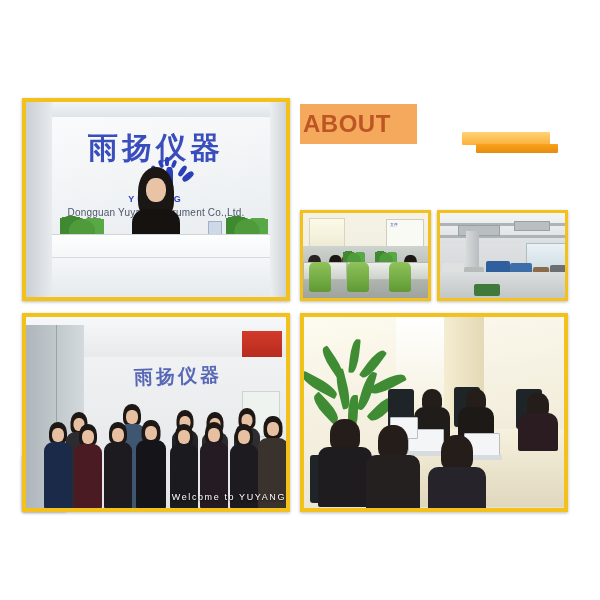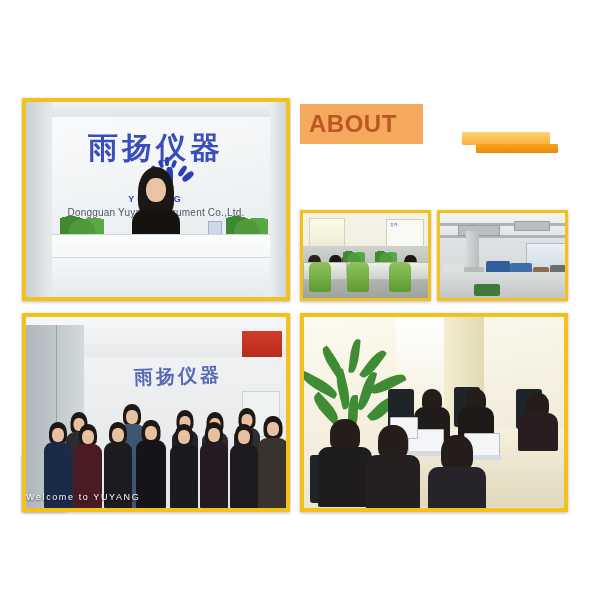--- a/index.html
+++ b/index.html
@@ -16,21 +16,21 @@
          box-shadow:0 1px 3px rgba(0,0,0,.28);}
   .frame.thin{border-width:3px;}
   .ph{position:absolute;inset:0;overflow:hidden;}
 
   
   .about-wrap{position:absolute;left:300px;top:104px;width:152px;height:76px;}
   .band{position:absolute;background:#f4a95c;color:#bd5524;
         font-weight:bold;letter-spacing:.5px;
         display:flex;align-items:center;}
   .band.about{left:0;top:0;width:114px;height:40px;
-              justify-content:flex-start;padding-left:9px;font-size:24px;}
+              justify-content:flex-start;padding-left:3px;font-size:24px;}
   .band.us{left:38px;top:38px;width:114px;height:40px;
            justify-content:center;font-size:24px;}
 
   
   .deco{position:absolute;left:462px;top:132px;width:96px;height:24px;}
   .deco .b1{position:absolute;left:0;top:0;width:88px;height:13px;
             background:linear-gradient(180deg,#ffd277,#fcb03a);
             filter:blur(.6px);border-radius:1px;}
   .deco .b2{position:absolute;left:14px;top:12px;width:82px;height:9px;
             background:linear-gradient(180deg,#f9a21b,#e78b10);
@@ -132,21 +132,21 @@
   .p4 .poster{position:absolute;right:6px;top:74px;width:36px;height:44px;
       background:#eef3ef;border:1px solid #ccd6cf;}
   .p4 .crowd{position:absolute;left:0;right:0;bottom:0;height:130px;}
   .p4 .g{position:absolute;bottom:0;}
   .p4 .g .h{position:absolute;left:50%;transform:translateX(-50%);top:0;
       border-radius:48% 48% 32% 32%;background:#1d1815;}
   .p4 .g .f{position:absolute;left:50%;transform:translateX(-50%);
       border-radius:44%;background:#e7c0a2;}
   .p4 .g .t{position:absolute;left:50%;transform:translateX(-50%);bottom:0;
       border-radius:9px 9px 1px 1px;}
-  .p4 .cap{position:absolute;left:0;right:0;bottom:6px;text-align:left;
+  .p4 .cap{position:absolute;left:0;right:0;bottom:6px;text-align:right;
       color:#ffffff;font-size:9px;letter-spacing:1.6px;
       text-shadow:0 1px 2px rgba(0,0,0,.75);}
 
   
   .p5{left:300px;top:313px;width:268px;height:199px;}
   .p5 .bg{position:absolute;inset:0;
       background:linear-gradient(170deg,#fdfbf0 0%,#f3eedd 55%,#e7e2cf 100%);}
   .p5 .winL{position:absolute;left:92px;top:0;width:50px;height:88px;
       background:linear-gradient(180deg,#ffffff,#f6f2e2);}
   .p5 .curt{position:absolute;left:140px;top:0;width:40px;bottom:0;

